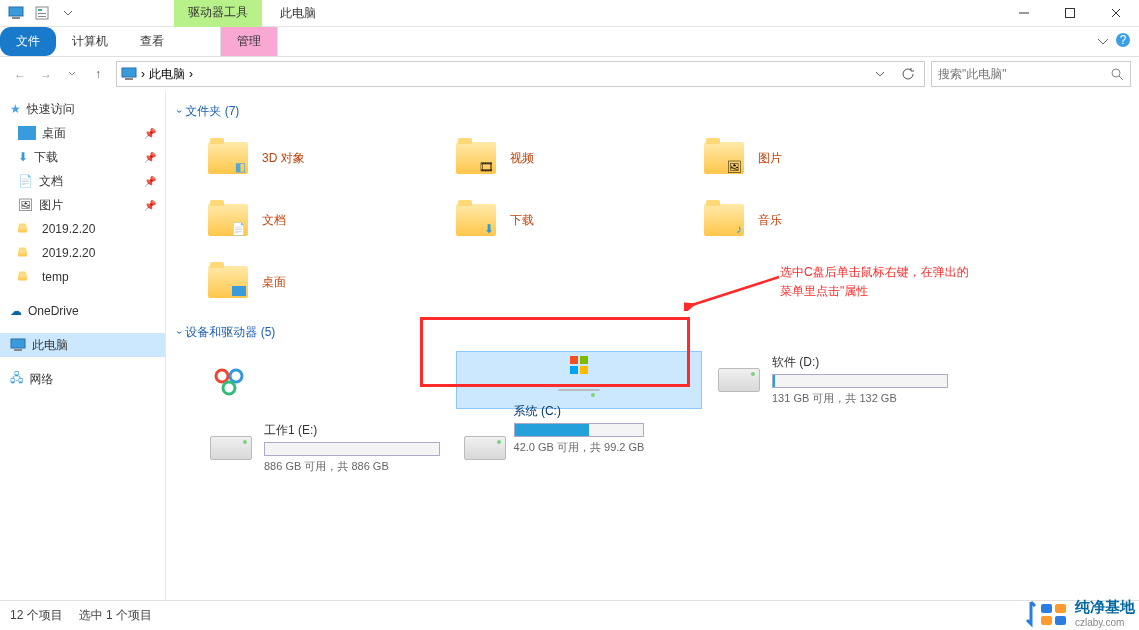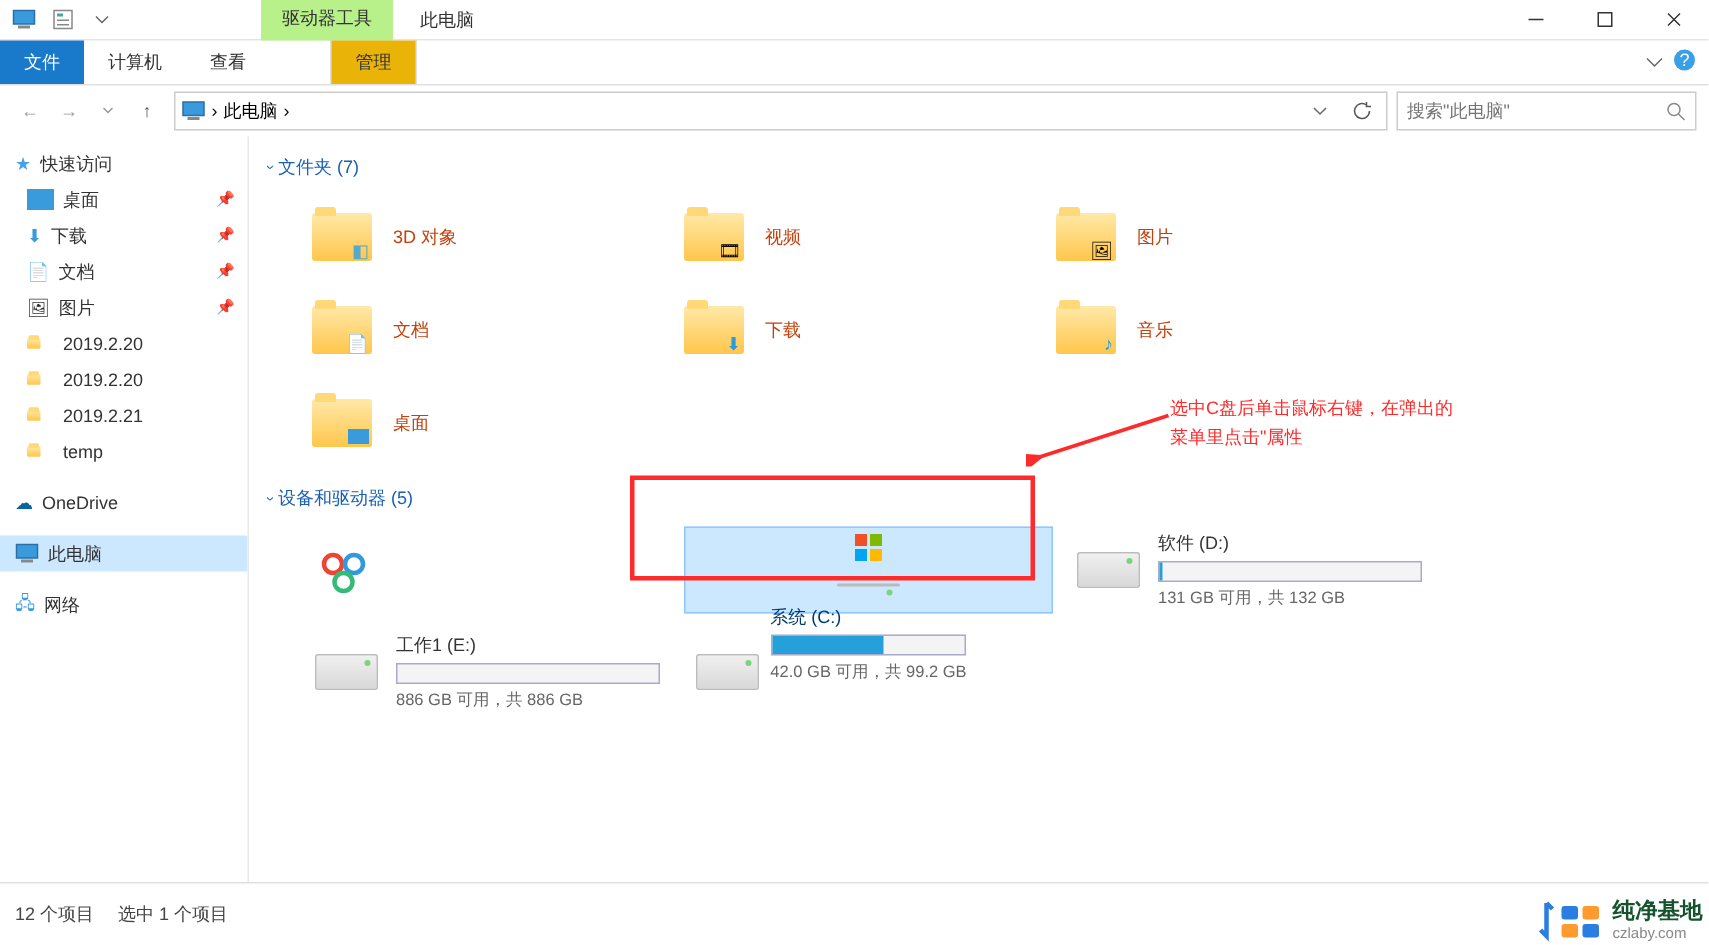--- a/index.html
+++ b/index.html
@@ -11,22 +11,22 @@
 .qat-btn { width: 24px; height: 22px; display: flex; align-items: center; justify-content: center; cursor: pointer; }
 .titlebar-tabs { display: flex; margin-left: 90px; }
 .contextual-tab { padding: 4px 14px 0; text-align: center; background: #b8f08a; font-size: 11px; color: #333; height: 27px; }
 .titlebar-title { margin-left: 18px; font-size: 12px; color: #333; }
 .win-controls { margin-left: auto; display: flex; }
 .win-btn { width: 46px; height: 27px; display: flex; align-items: center; justify-content: center; cursor: pointer; }
 
 
 .ribbon { height: 30px; display: flex; align-items: stretch; border-bottom: 1px solid #e0e0e0; }
 .ribbon-tab { padding: 0 16px; display: flex; align-items: center; color: #333; cursor: pointer; }
-.ribbon-tab.file { background: #1979ca; color: #fff; }
-.ribbon-tab.manage { background: #eab308; border-left: 1px solid #e0e0e0; border-right: 1px solid #e0e0e0; position: relative; margin-left: 40px; }
+.ribbon-tab.file { background: #1979ca; color: #fff; border-radius: 11px; }
+.ribbon-tab.manage { background: #f9a8d4; border-left: 1px solid #e0e0e0; border-right: 1px solid #e0e0e0; position: relative; margin-left: 40px; }
 .ribbon-right { margin-left: auto; display: flex; align-items: center; padding-right: 8px; gap: 6px; }
 
 
 .addr-row { height: 34px; display: flex; align-items: center; padding: 3px 8px; gap: 6px; }
 .nav-btns { display: flex; gap: 2px; }
 .nav-btn { width: 24px; height: 24px; display:flex; align-items:center; justify-content:center; cursor:pointer; color: #999; }
 .nav-btn.active { color: #555; }
 .addr-box { flex: 1; height: 26px; border: 1px solid #ccc; display: flex; align-items: center; padding: 0 4px; gap: 4px; }
 .addr-dd { width: 24px; height: 24px; display:flex; align-items:center; justify-content:center; }
 .search-box { width: 200px; height: 26px; border: 1px solid #ccc; display: flex; align-items: center; padding: 0 6px; color: #888; }
@@ -55,31 +55,31 @@
 .drive-tile.selected { background: #cce8ff; border: 1px solid #8cc8ff; flex-direction: column; }
 .drive-icon { width: 44px; height: 32px; }
 .drive-info { flex: 1; }
 .drive-name { color: #333; margin-bottom: 3px; }
 .drive-tile.selected .drive-name { color: #003a6e; }
 .drive-bar { height: 14px; border: 1px solid #aac; background: #f4f4f4; margin-bottom: 3px; }
 .drive-fill { height: 100%; background: #26a0da; }
 .drive-text { color: #666; font-size: 11px; }
 
 
-.statusbar { position: absolute; bottom: 0; left: 0; right: 0; height: 42px; border-top: 1px solid #e0e0e0; display: flex; align-items: center; padding: 0 10px; gap: 16px; color: #444; background: #fff; }
+.statusbar { position: absolute; bottom: 0; left: 0; right: 0; height: 30px; border-top: 1px solid #e0e0e0; display: flex; align-items: center; padding: 0 10px; gap: 16px; color: #444; background: #fff; }
 
 
 .annotation-box { position: absolute; border: 3px solid #ff2a2a; pointer-events: none; }
 .annotation-text { position: absolute; color: #ff2a2a; font-size: 14px; line-height: 1.6; pointer-events: none; }
 .annotation-arrow { position: absolute; pointer-events: none; }
 
 
 .watermark { position: absolute; bottom: 2px; right: 4px; display: flex; align-items: center; gap: 6px; }
 .watermark .wt { text-align: left; }
-.watermark .t1 { font-weight: bold; font-size: 15px; color: #14532d; }
+.watermark .t1 { font-weight: bold; font-size: 15px; color: #0369a1; }
 .watermark .t2 { font-size: 10px; color: #888; }
 
 
 .ico-folder { width: 40px; height: 32px; background: linear-gradient(#ffe9a8,#ffc64b); border-radius: 2px; position: relative; }
 .ico-folder::before { content:""; position:absolute; top:-4px; left:2px; width:14px; height:6px; background:#ffd977; border-radius:2px 2px 0 0; }
 .ico-drive { width: 42px; height: 24px; background: linear-gradient(#f0f0f0,#d8d8d8); border: 1px solid #bbb; border-radius: 2px; position: relative; }
 .ico-drive::after { content:""; position:absolute; right:4px; top:3px; width:4px; height:4px; border-radius:50%; background:#7bd47b; }
 .mini { width: 18px; height: 14px; display:inline-block; }
 </style>
 </head>
@@ -219,24 +219,20 @@
     <div class="side-item">
         <span class="mini ico-folder" style="transform:scale(0.5);transform-origin:left center"></span>
         <span>2019.2.20</span>
       </div>
     <div class="side-item">
         <span class="mini ico-folder" style="transform:scale(0.5);transform-origin:left center"></span>
         <span>2019.2.20</span>
       </div>
     <div class="side-item">
         <span class="mini ico-folder" style="transform:scale(0.5);transform-origin:left center"></span>
-        <span>2019.2.21</span>
-      </div>
-    <div class="side-item">
-        <span class="mini ico-folder" style="transform:scale(0.5);transform-origin:left center"></span>
         <span>temp</span>
       </div>
     <div class="side-spacer"></div>
     <div class="side-item root">
         <span style="color:#0a64a4">☁</span>
         <span>OneDrive</span>
       </div>
     <div class="side-spacer"></div>
     <div class="side-item root selected">
         <svg width="16" height="14">

